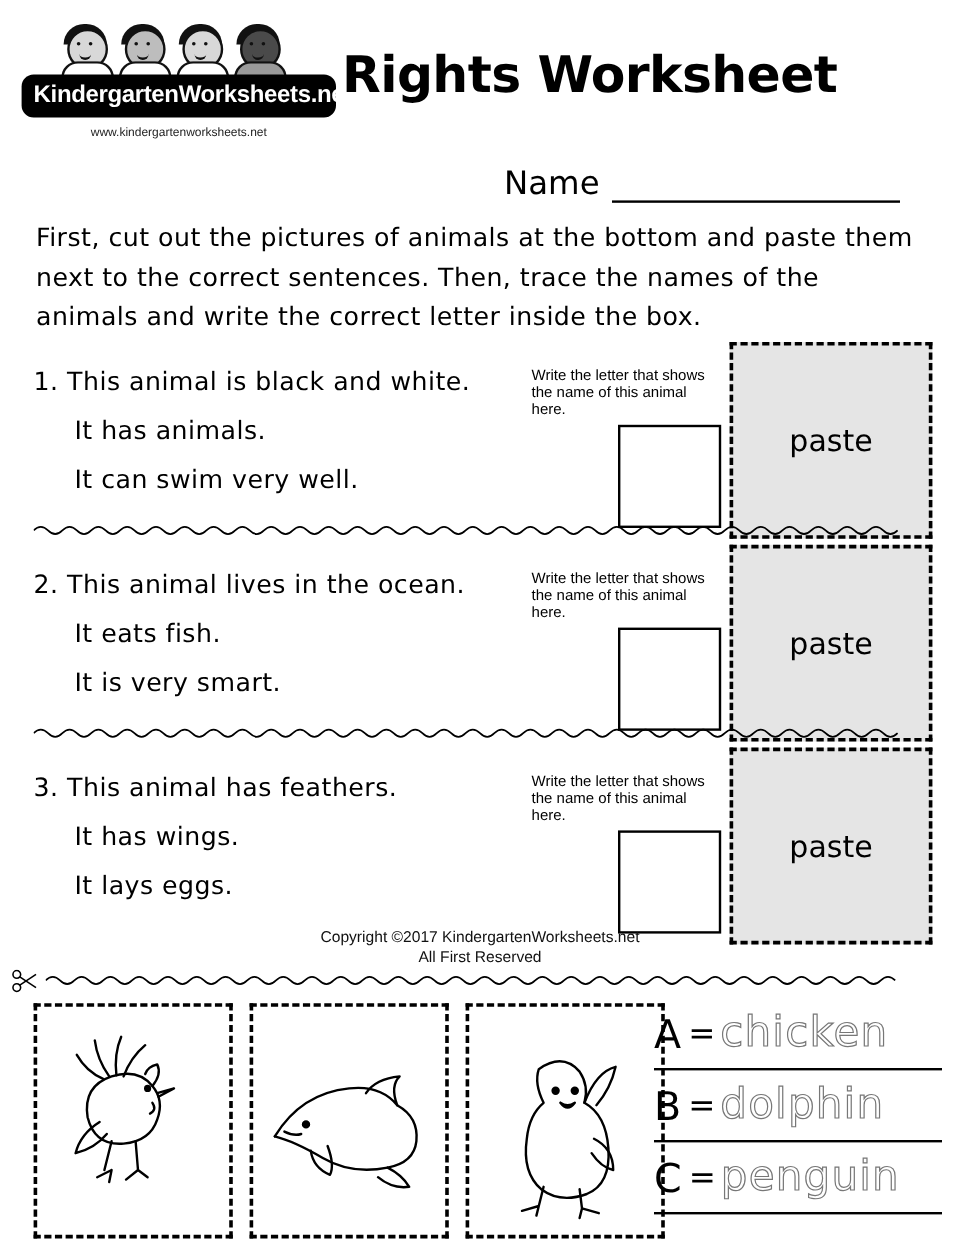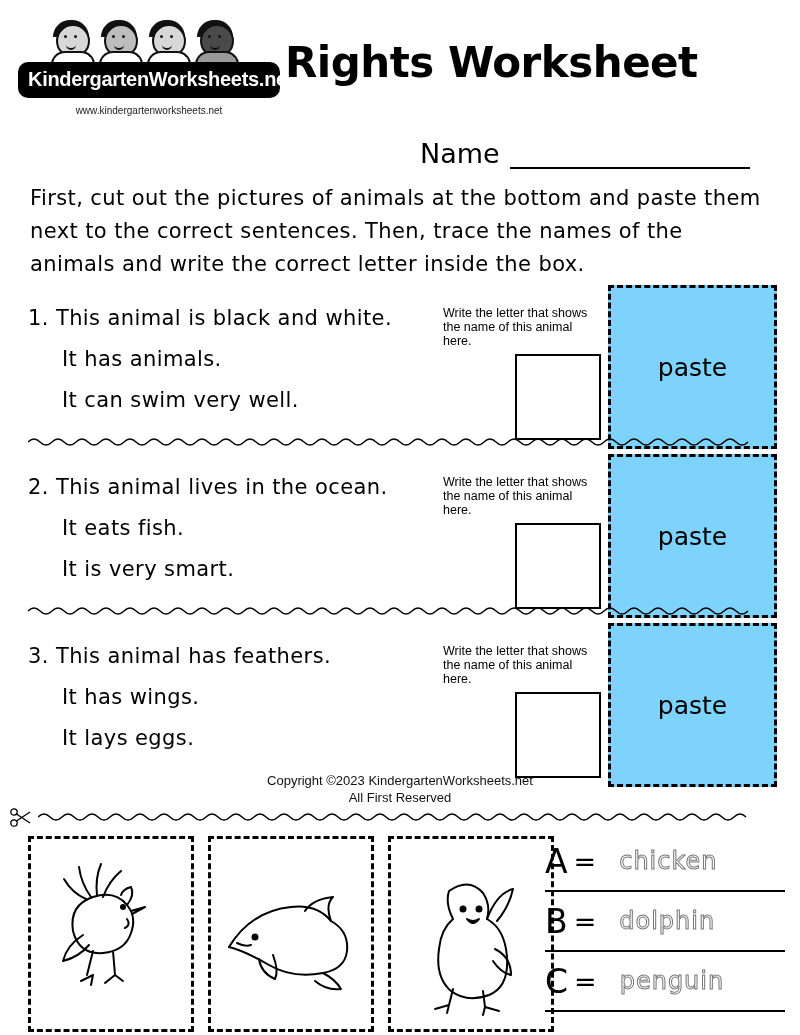--- a/index.html
+++ b/index.html
@@ -63,21 +63,21 @@
     font-family:"DejaVu Sans", sans-serif;
   }
   .qtext .lead{display:block;}
   .qtext .sub{display:block;padding-left:34px;}
   .letterbox{position:absolute;left:443px;top:18px;width:160px;}
   .letterbox .hint{font-size:12.5px;line-height:14px;color:#000;}
   .letterbox .box{margin-top:6px;margin-left:72px;width:82px;height:82px;border:2px solid #000;background:#fff;}
   .paste{
     position:absolute;left:608px;top:-3px;width:163px;height:158px;
     border:3px dashed #000;display:flex;align-items:center;justify-content:center;
-    font-size:25px;font-family:"DejaVu Sans", sans-serif;background:#7dd3fc;
+    font-size:25px;font-family:"DejaVu Sans", sans-serif;background:#e5e5e5;
   }
 
   
   .divider{position:absolute;left:28px;width:744px;height:12px;}
   .divider svg{display:block;}
 
   
   .copyright{
     position:absolute;left:0;top:772px;width:800px;text-align:center;
     font-size:13px;line-height:17px;color:#111;
@@ -91,24 +91,23 @@
   .cards{position:absolute;left:28px;top:836px;display:flex;gap:14px;}
   .card{width:160px;height:190px;border:3px dashed #000;background:#fff;position:relative;overflow:hidden;}
   .card svg{position:absolute;left:0;top:0;}
 
   
   .key{position:absolute;left:545px;top:832px;width:240px;}
   .keyrow{position:relative;height:58px;border-bottom:2px solid #000;display:flex;align-items:center;}
   .keyletter{font-size:33px;font-family:"DejaVu Sans", sans-serif;line-height:1;}
   .keyeq{font-size:27px;margin:0 4px 0 6px;font-family:"DejaVu Sans", sans-serif;}
   .keyword{
-    font-size:24px;font-family:"DejaVu Sans", sans-serif;
+    font-size:35px;font-family:"DejaVu Sans", sans-serif;
     color:transparent;-webkit-text-stroke:1px #777;
     letter-spacing:1px;
-    margin-left:19px;
   }
 </style>
 </head>
 <body>
 
 <div class="page">
 
   <div class="header">
     <div class="logo-wrap">
       <div class="kids">
@@ -208,21 +207,21 @@
       </div>
       <div class="letterbox">
         <div class="hint">Write the letter that shows the name of this animal here.</div>
         <div class="box"></div>
       </div>
       <div class="paste">paste</div>
     </div>
   </div>
 
   <div class="copyright">
-    <div>Copyright ©2023 KindergartenWorksheets.net</div>
+    <div>Copyright ©2017 KindergartenWorksheets.net</div>
     <div>All First Reserved</div>
   </div>
 
   <div class="cutline">
     <svg class="scissors" width="24" height="20" viewBox="0 0 24 20">
       <circle cx="4" cy="4" r="3.2" fill="none" stroke="#000" stroke-width="1.3"></circle>
       <circle cx="4" cy="15" r="3.2" fill="none" stroke="#000" stroke-width="1.3"></circle>
       <line x1="6.5" y1="6" x2="20" y2="15" stroke="#000" stroke-width="1.3"></line>
       <line x1="6.5" y1="13" x2="20" y2="4" stroke="#000" stroke-width="1.3"></line>
     </svg>

